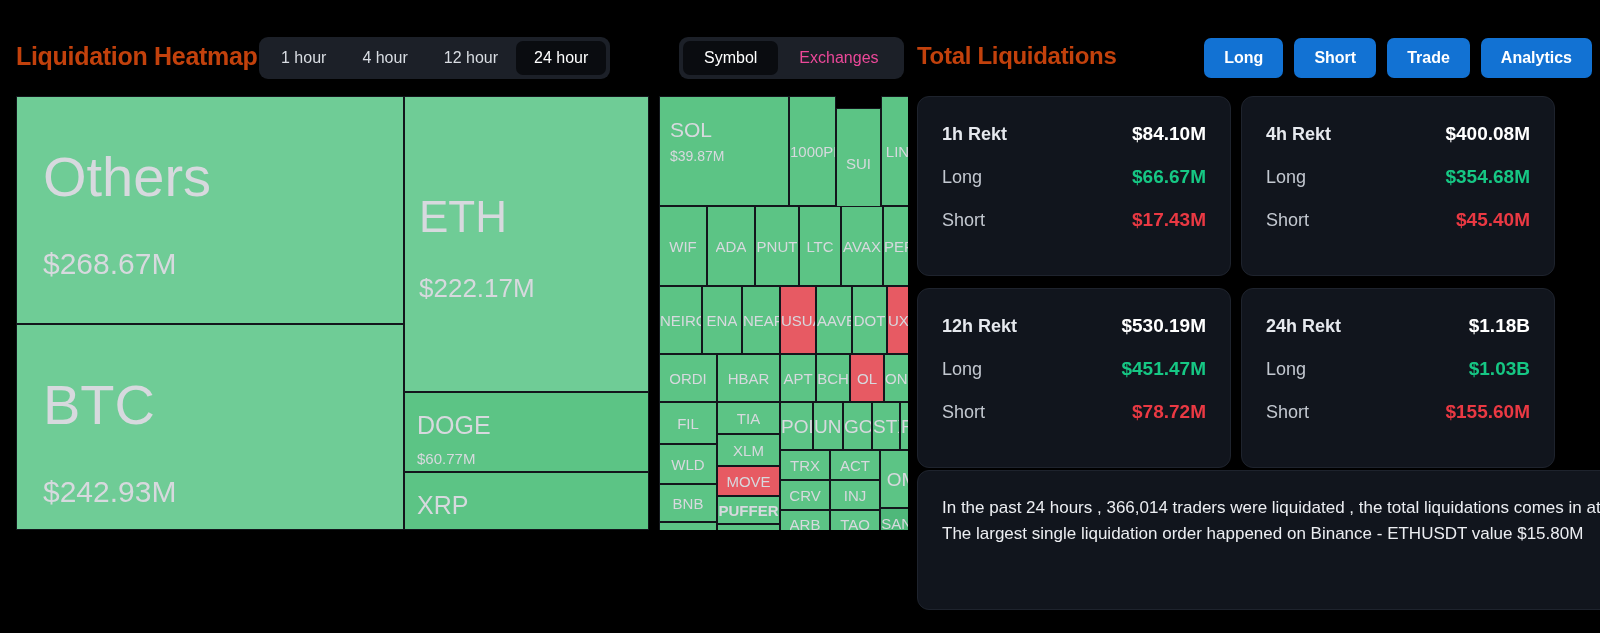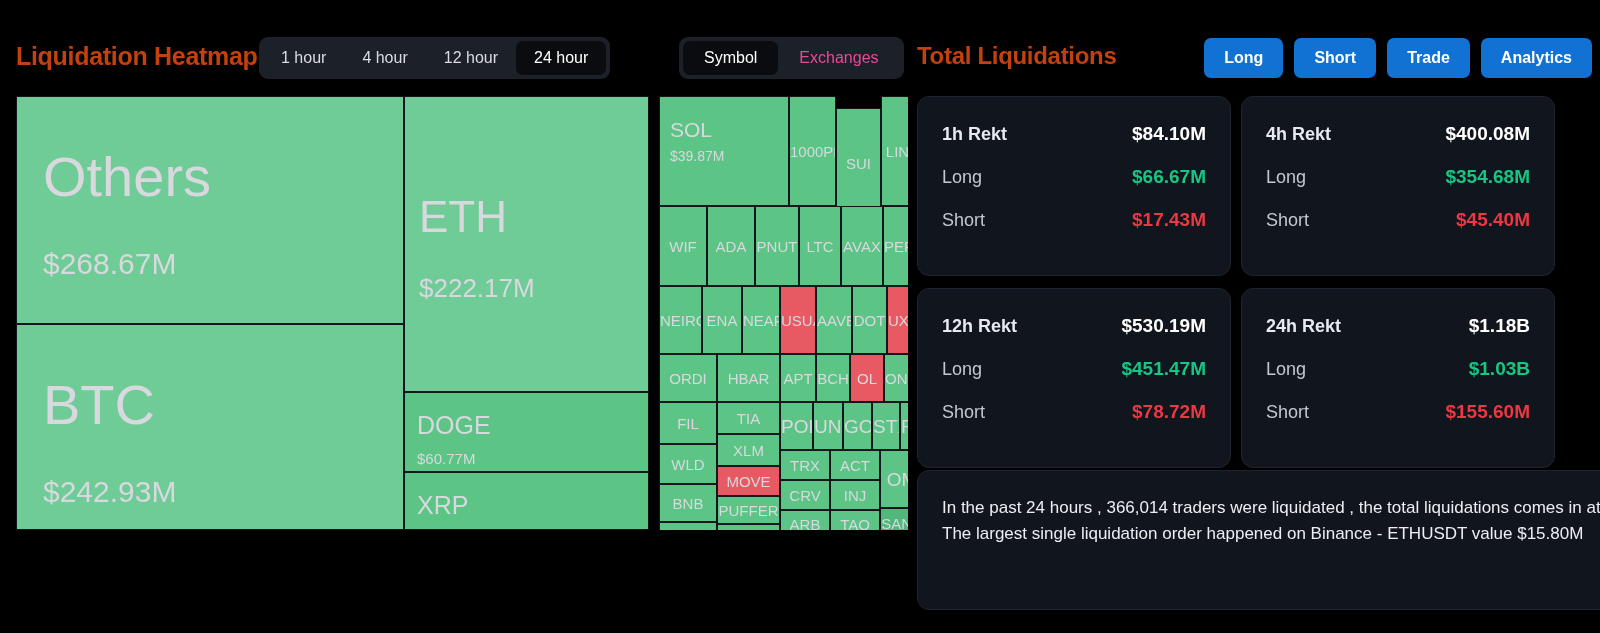--- a/index.html
+++ b/index.html
@@ -375,21 +375,21 @@
     </div>
     <div class="tile sz-xs" style="left: 814px; top: 354px; width: 50px; height: 30px; background: rgb(92, 196, 133);">
       <span class="tname">ACT</span>
     </div>
     <div class="tile sz-tiny" style="left: 864px; top: 354px; width: 44px; height: 58px; background: rgb(92, 196, 133);">
       <span class="tname">OM</span>
     </div>
     <div class="tile sz-xs" style="left: 643px; top: 388px; width: 58px; height: 38px; background: rgb(92, 196, 133);">
       <span class="tname">BNB</span>
     </div>
-    <div class="tile sz-xs" style="left: 701px; top: 400px; width: 63px; height: 28px; background: rgb(92, 196, 133);">
+    <div class="tile sz-xs" style="left: 701px; top: 400px; width: 63px; height: 28px; background: rgb(92, 196, 133); font-weight: bold;">
       <span class="tname">PUFFER</span>
     </div>
     <div class="tile sz-xs" style="left: 764px; top: 384px; width: 50px; height: 30px; background: rgb(92, 196, 133);">
       <span class="tname">CRV</span>
     </div>
     <div class="tile sz-xs" style="left: 814px; top: 384px; width: 50px; height: 30px; background: rgb(92, 196, 133);">
       <span class="tname">INJ</span>
     </div>
     <div class="tile sz-xs" style="left: 643px; top: 426px; width: 58px; height: 28px; background: rgb(92, 196, 133);">
       <span class="tname">PENGU</span>

